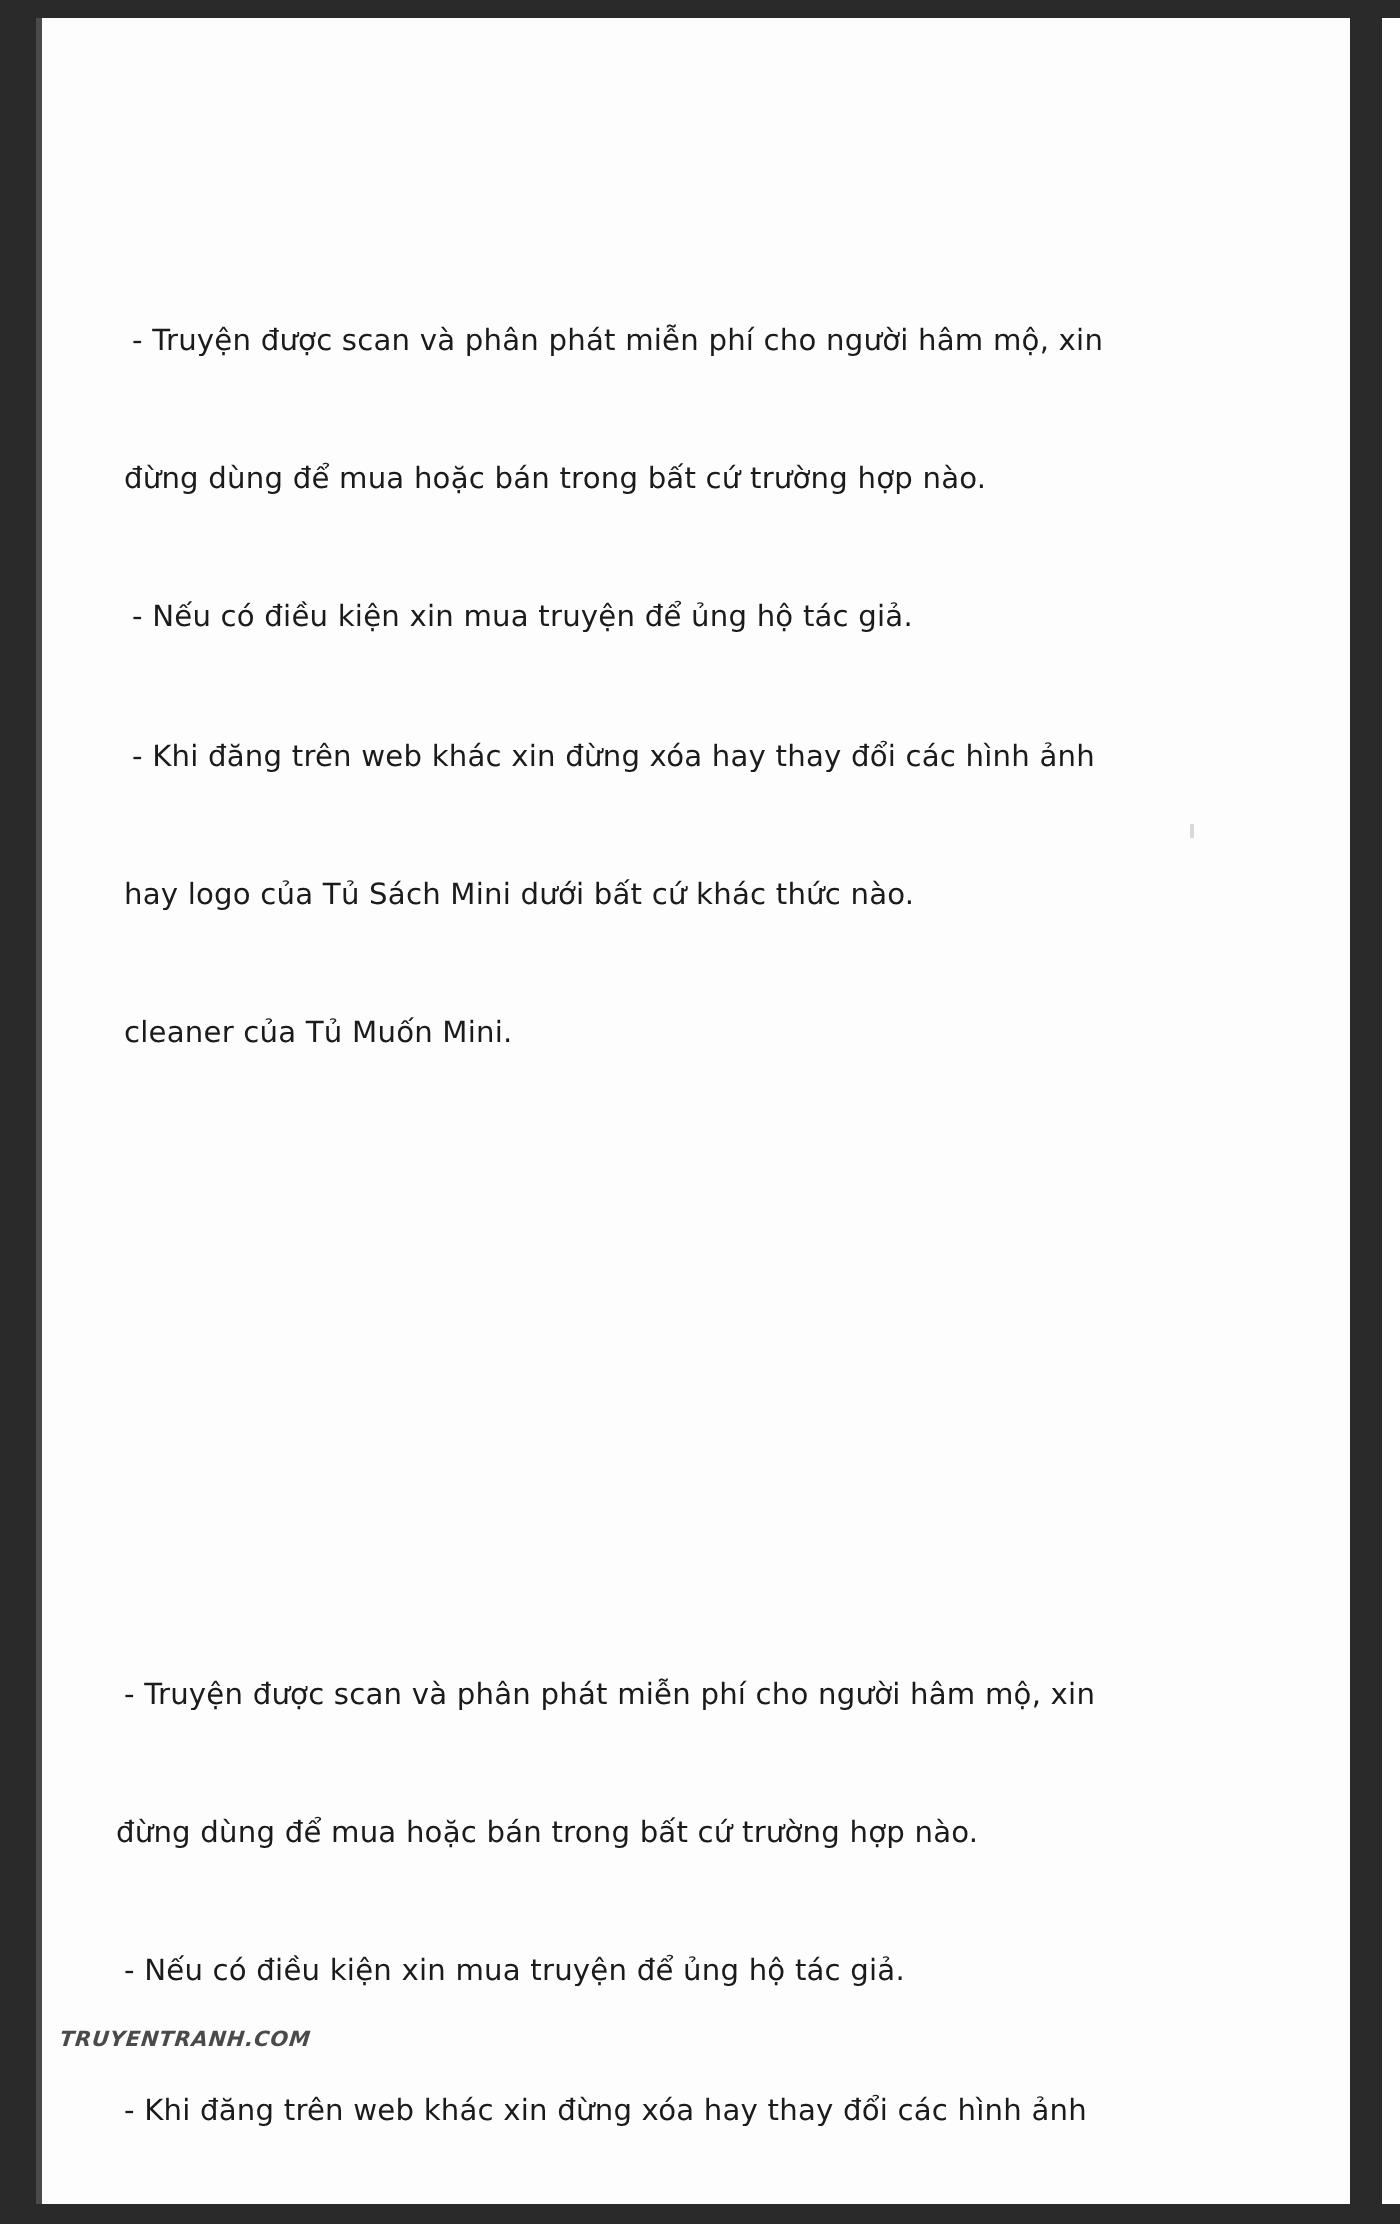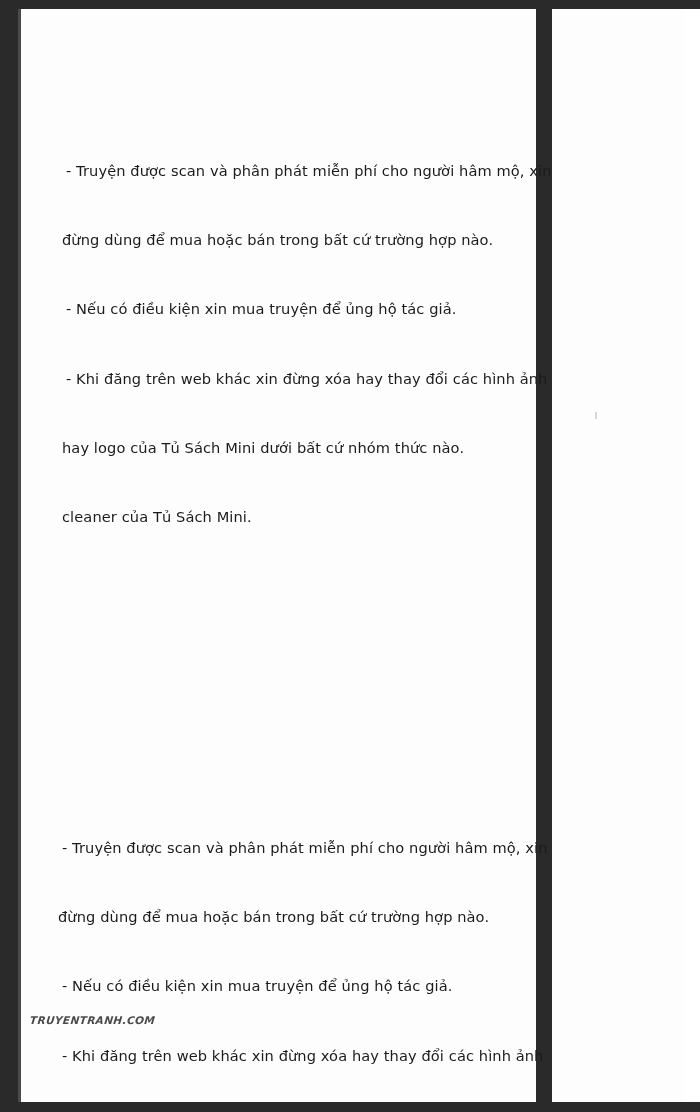--- a/index.html
+++ b/index.html
@@ -8,21 +8,21 @@
     background: #ffffff;
   }
   body {
     width: 700px;
     height: 1112px;
     font-family: "DejaVu Sans", sans-serif;
     overflow: hidden;
   }
   .page {
     position: relative;
-    width: 552px;
+    width: 691px;
     height: 1112px;
     background: #ffffff;
     box-sizing: border-box;
   }
   
   .edge {
     position: absolute;
     background: #2a2a2a;
   }
   .edge-left   { left: 0;   top: 0;   width: 18px; height: 1112px; }
@@ -104,22 +104,22 @@
   <div class="edge edge-right"></div>
   <div class="inner-left"></div>
 
   <div class="speck"></div>
 
   <div class="note-block note-top">
     <p class="indent">- Truyện được scan và phân phát miễn phí cho người hâm mộ, xin</p>
     <p>đừng dùng để mua hoặc bán trong bất cứ trường hợp nào.</p>
     <p class="indent">- Nếu có điều kiện xin mua truyện để ủng hộ tác giả.</p>
     <p class="indent">- Khi đăng trên web khác xin đừng xóa hay thay đổi các hình ảnh</p>
-    <p>hay logo của Tủ Sách Mini dưới bất cứ nhóm thức nào.</p>
-    <p>cleaner của Tủ Sách Mini.</p>
+    <p>hay logo của Tủ Sách Mini dưới bất cứ khác thức nào.</p>
+    <p>cleaner của Tủ Muốn Mini.</p>
   </div>
 
   <div class="note-block note-bottom">
     <p class="indent">- Truyện được scan và phân phát miễn phí cho người hâm mộ, xin</p>
     <p>đừng dùng để mua hoặc bán trong bất cứ trường hợp nào.</p>
     <p class="indent">- Nếu có điều kiện xin mua truyện để ủng hộ tác giả.</p>
     <p class="indent">- Khi đăng trên web khác xin đừng xóa hay thay đổi các hình ảnh</p>
     
     
     

